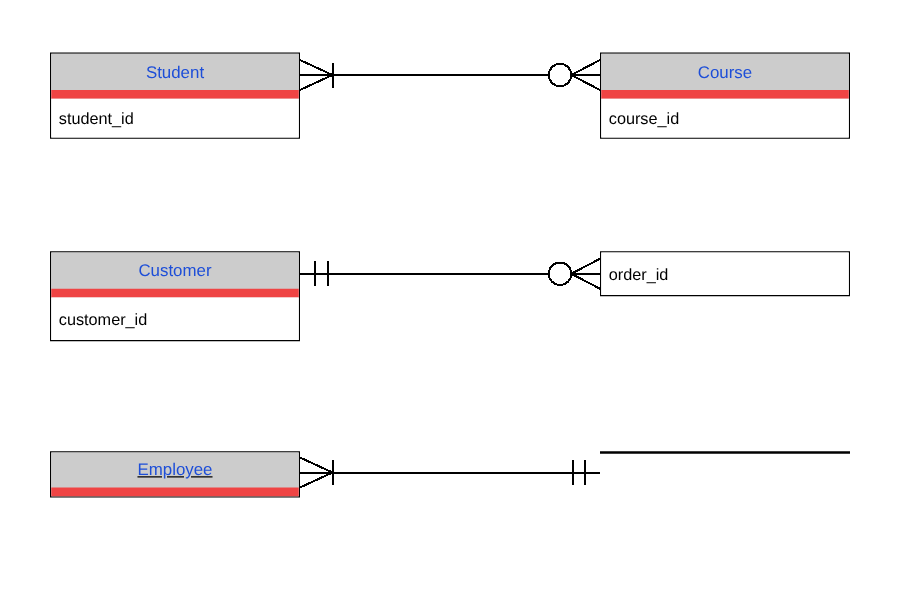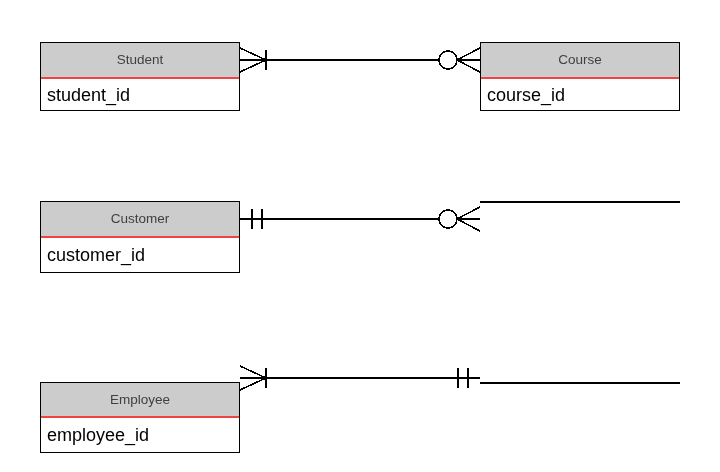--- a/index.html
+++ b/index.html
@@ -23,57 +23,57 @@
   .entity-box {
     position: absolute;
     width: 200px;
     box-sizing: border-box;
     border: 1px solid #000000;
     background: #ffffff;
   }
   .entity-header {
     box-sizing: border-box;
     background: #cccccc;
-    border-bottom: 2px solid #ef4444;
+    border-bottom: 7px solid #ef4444;
     text-align: center;
-    color: #404040;
+    color: #1d4ed8;
     font-size: 13.5px;
     line-height: 1;
     display: flex;
     align-items: center;
     justify-content: center;
     overflow: hidden;
     white-space: nowrap;
   }
   .entity-attr {
     box-sizing: border-box;
     background: #ffffff;
     text-align: left;
     color: #000000;
-    font-size: 18px;
+    font-size: 13px;
     line-height: 1;
     display: flex;
     align-items: center;
     padding-left: 6px;
     overflow: hidden;
     white-space: nowrap;
   }
   .row-1 .entity-header { height: 36px; }
   .row-1 .entity-attr   { height: 31px; }
   .row-2 .entity-header { height: 36px; }
   .row-2 .entity-attr   { height: 34px; }
   .row-3 .entity-header { height: 35px; }
   .row-3 .entity-attr   { height: 34px; }
 
   .box-left  { left: 40px; }
   .box-right { left: 480px; }
 
   .row-1 { top: 42px; }
   .row-2 { top: 201px; }
-  .row-3 { top: 382px; }
+  .row-3 { top: 361px; text-decoration: underline; }
 
   .connector-layer {
     position: absolute;
     left: 0;
     top: 0;
     width: 720px;
     height: 472px;
     pointer-events: none;
   }
 </style>
@@ -91,25 +91,25 @@
     <div class="entity-header">Course</div>
     <div class="entity-attr">course_id</div>
   </div>
 
   <div class="entity-box box-left row-2">
     <div class="entity-header">Customer</div>
     <div class="entity-attr">customer_id</div>
   </div>
 
   <div class="entity-box box-right row-2">
+    <div class="entity-attr">order_id</div>
   </div>
 
   <div class="entity-box box-left row-3">
     <div class="entity-header">Employee</div>
-    <div class="entity-attr">employee_id</div>
   </div>
 
   <div class="entity-box box-right row-3">
   </div>
 
   <svg class="connector-layer" viewBox="0 0 720 472" width="720" height="472">
 
     <g stroke="#000000" fill="none" stroke-width="1.6" shape-rendering="crispEdges">
 
       <g>

